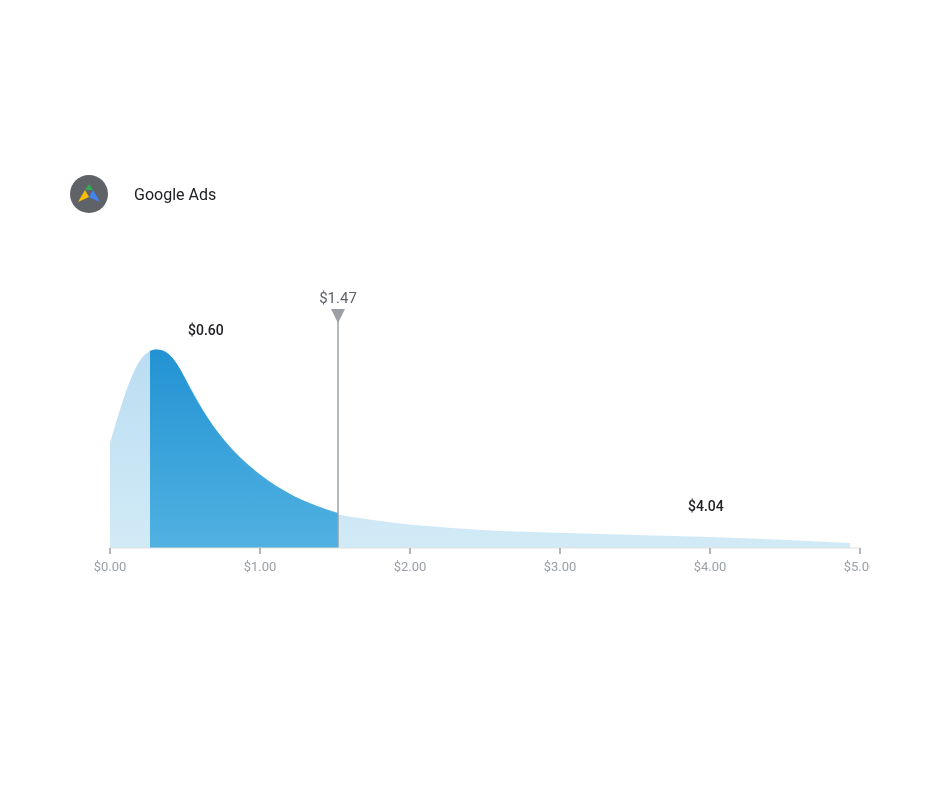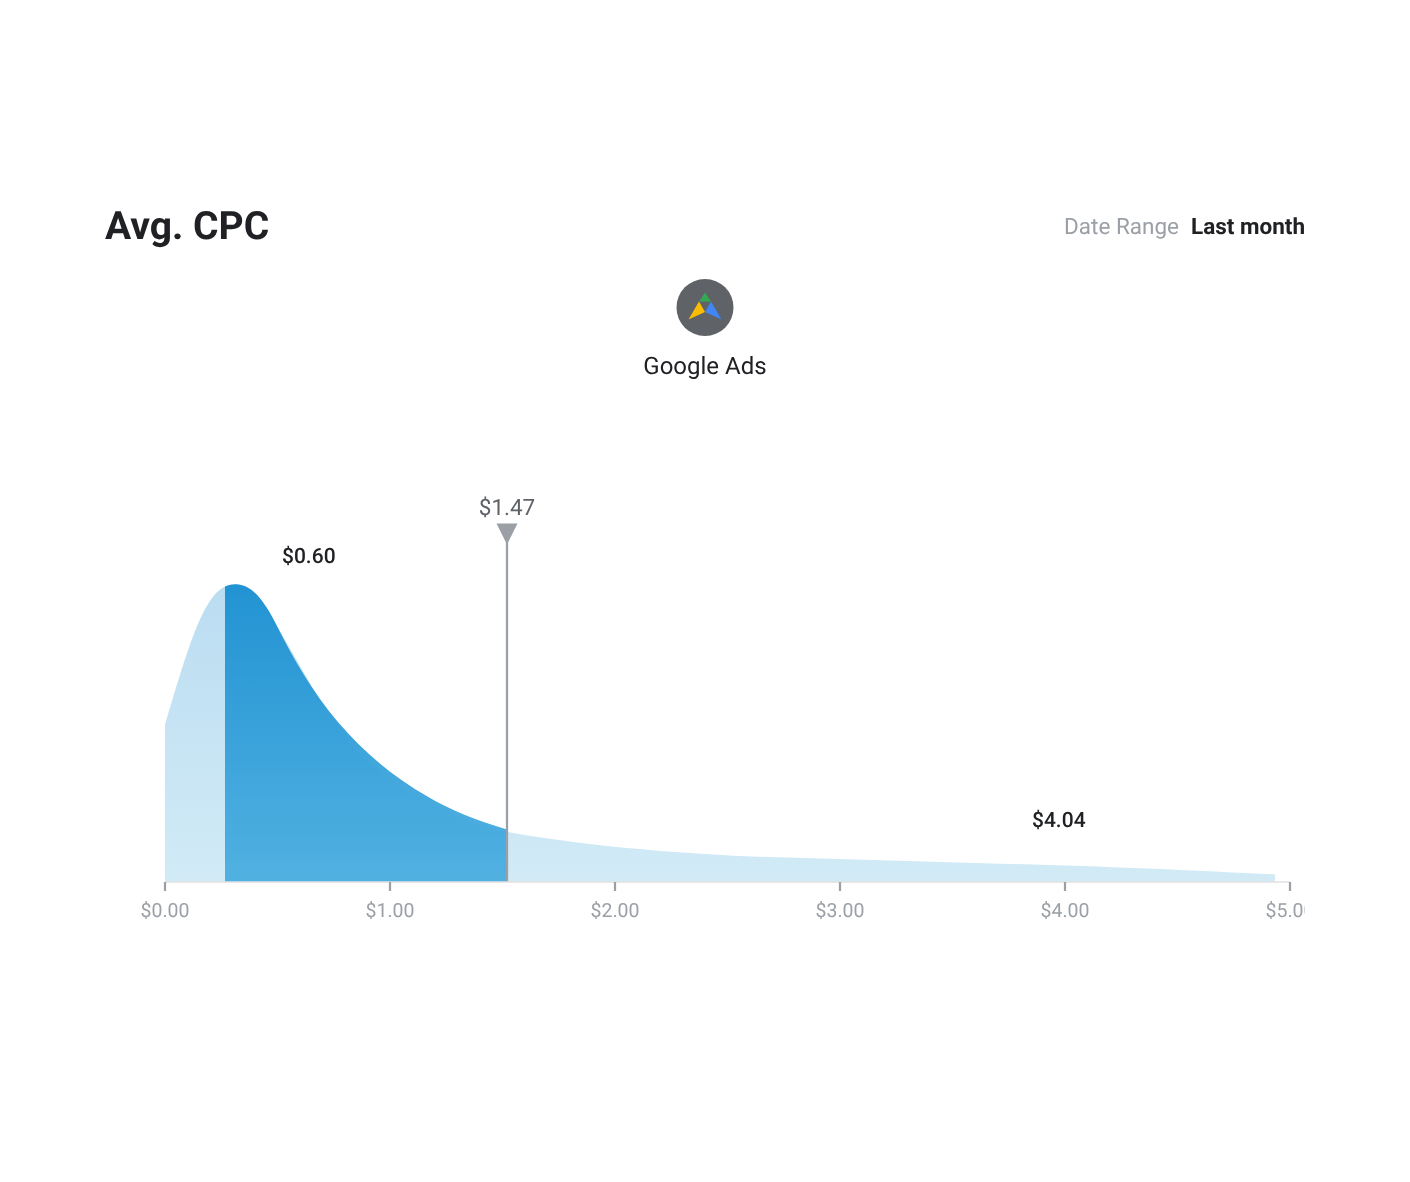--- a/index.html
+++ b/index.html
@@ -40,23 +40,22 @@
     }
     .date-range-value {
       font-size: 15px;
       font-weight: 700;
       color: #202124;
       cursor: pointer;
     }
     .source-row {
       display: flex;
       align-items: center;
-      gap: 10px;
+      gap: 26px;
       margin-bottom: 30px;
-      flex-direction: column;
     }
     .google-ads-icon {
       width: 38px;
       height: 38px;
       border-radius: 50%;
       background: #5f6368;
       display: flex;
       align-items: center;
       justify-content: center;
       flex-shrink: 0;
@@ -72,27 +71,20 @@
     }
     .chart-svg {
       width: 100%;
       height: 100%;
     }
   </style>
 </head>
 <body>
 
 <div class="card">
-  <div class="header">
-    <div class="title">Avg. CPC</div>
-    <div class="date-range-group">
-      <span class="date-range-label">Date Range</span>
-      <span class="date-range-value">Last month</span>
-    </div>
-  </div>
 
   <div class="source-row">
     <div class="google-ads-icon">
 
       <svg width="22" height="20" viewBox="0 0 22 20" fill="none" xmlns="http://www.w3.org/2000/svg">
 
         <polygon points="0,18 7,6 11,13" fill="#FBBC04"></polygon>
 
         <polygon points="11,13 15,6 22,18" fill="#4285F4"></polygon>
 

